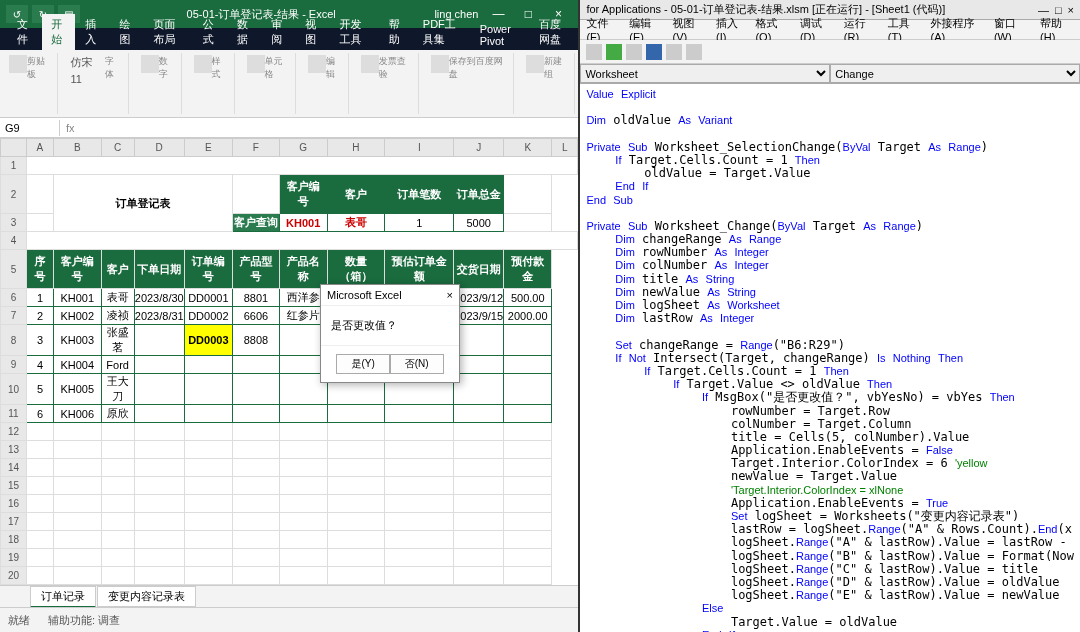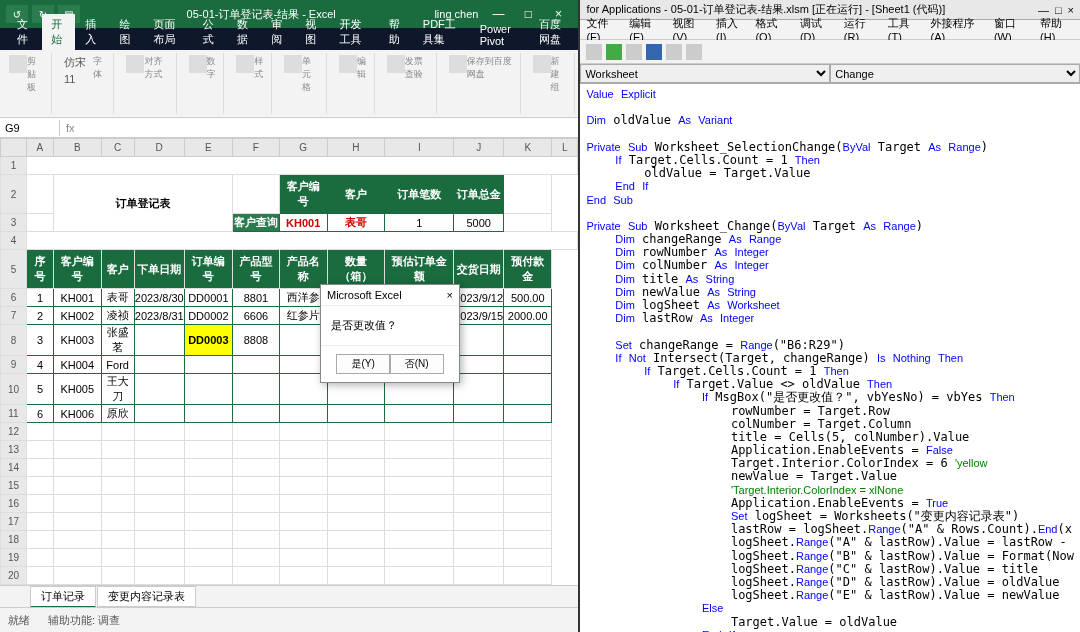--- a/index.html
+++ b/index.html
@@ -102,26 +102,20 @@
           <div class="grp-body">
             <span>仿宋</span> 
             <span>11</span>
           </div>
           <div class="grp-label">字体</div>
         </div>
       <div class="grp">
           <div class="grp-body">
             <span class="ic"></span>
           </div>
-          <div class="grp-label">对齐方式</div>
-        </div>
-      <div class="grp">
-          <div class="grp-body">
-            <span class="ic"></span>
-          </div>
           <div class="grp-label">数字</div>
         </div>
       <div class="grp">
           <div class="grp-body">
             <span class="ic"></span>
           </div>
           <div class="grp-label">样式</div>
         </div>
       <div class="grp">
           <div class="grp-body">

